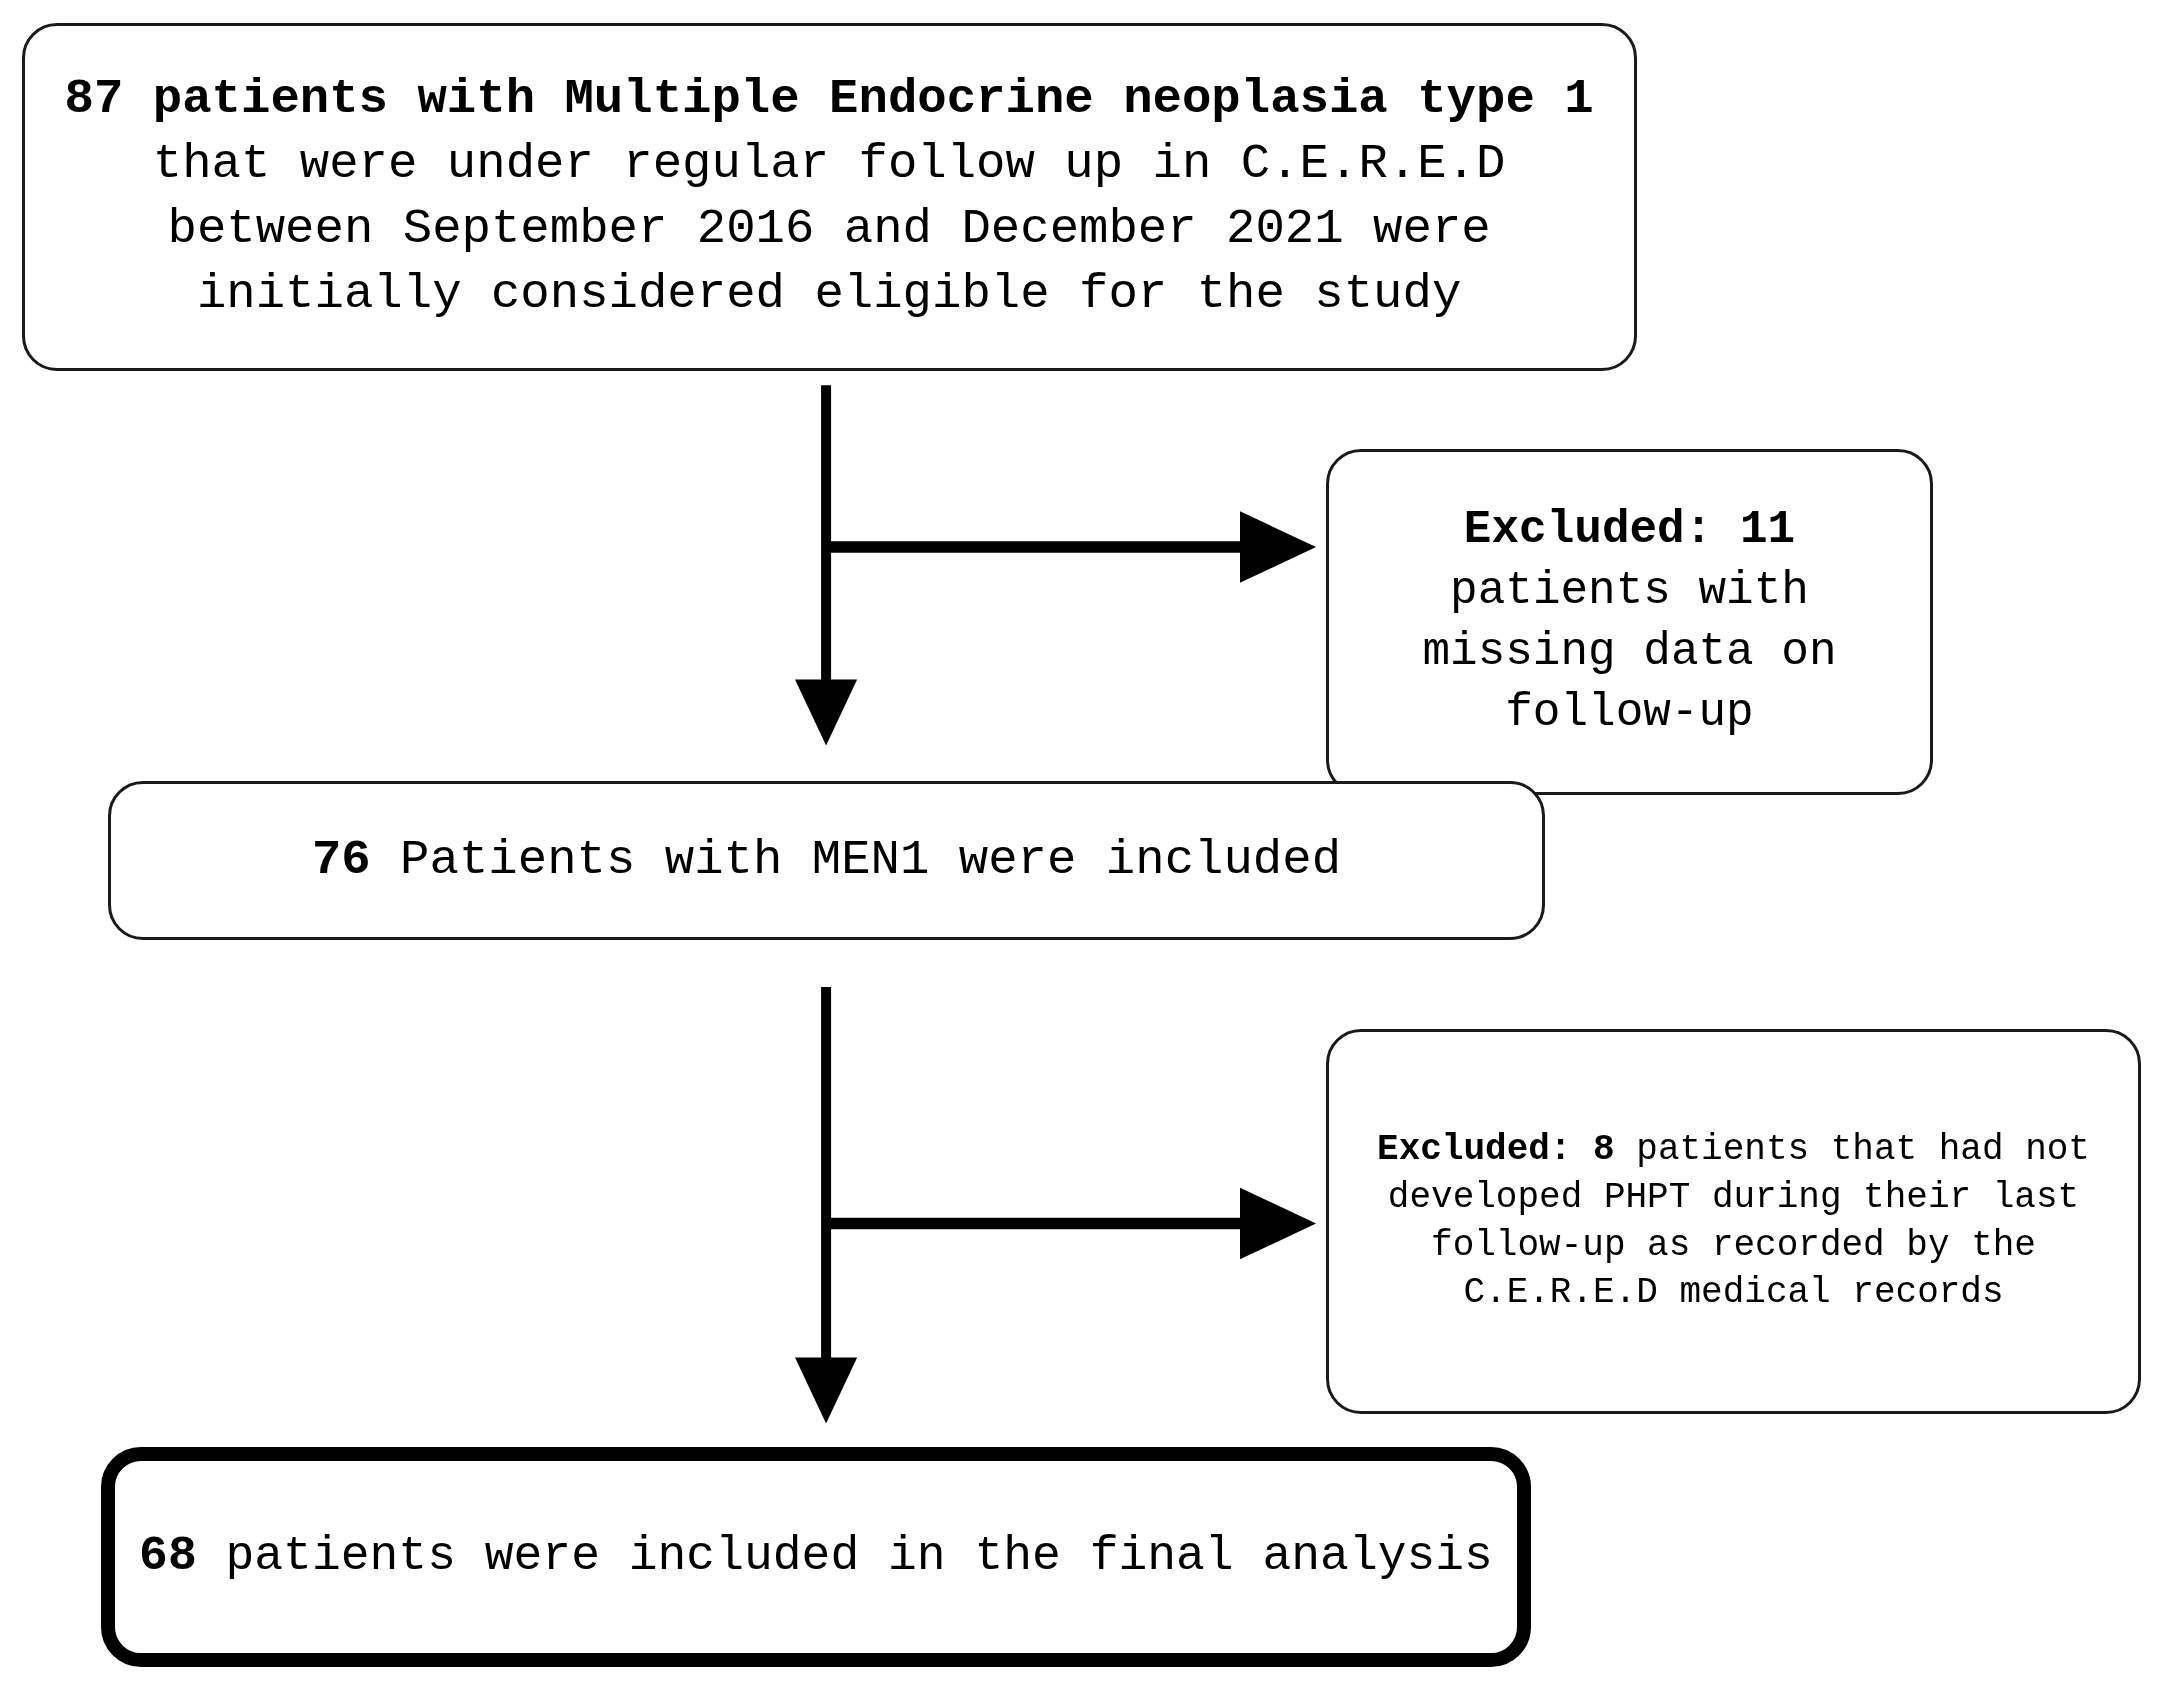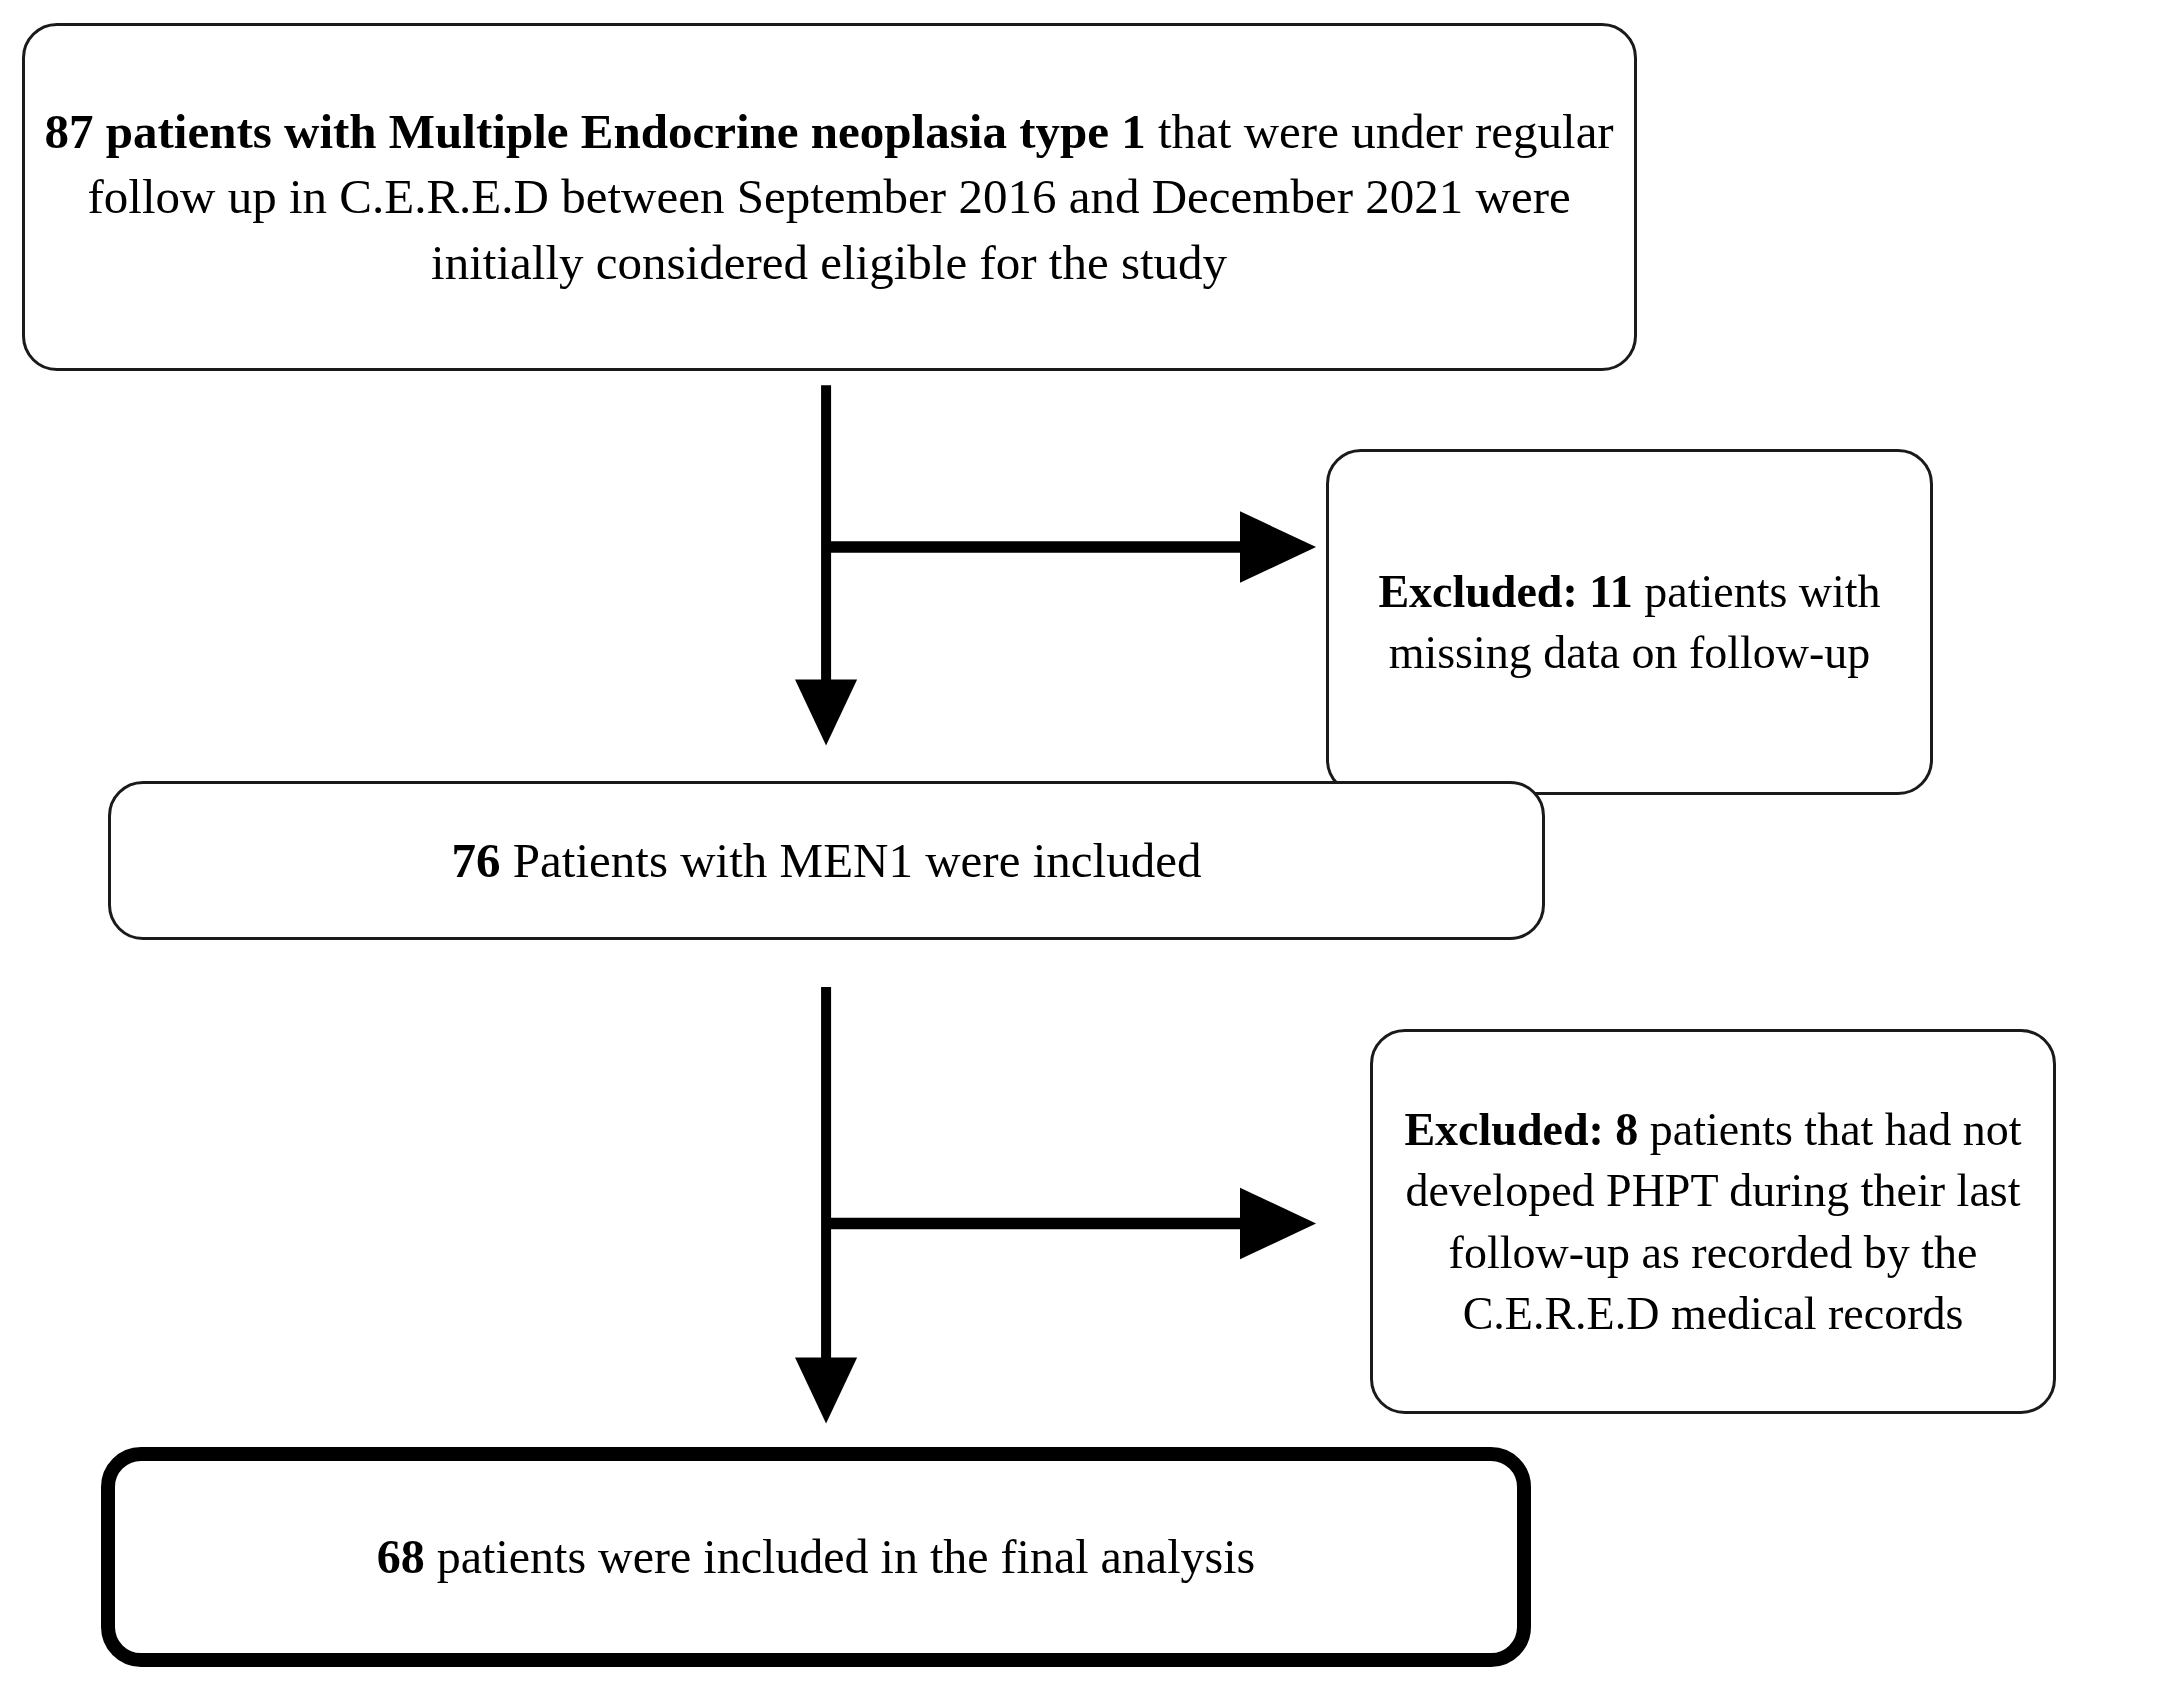--- a/index.html
+++ b/index.html
@@ -5,21 +5,21 @@
   html, body {
     margin: 0;
     padding: 0;
     background: #ffffff;
   }
   #flowchart {
     position: relative;
     width: 2183px;
     height: 1685px;
     background: #ffffff;
-    font-family: Liberation Serif, serif;
+    font-family: Liberation Mono, monospace;
     color: #000000;
     overflow: hidden;
   }
   .node {
     position: absolute;
     box-sizing: border-box;
     background: #ffffff;
     display: flex;
     align-items: center;
     justify-content: center;
@@ -49,23 +49,22 @@
   }
   #node-included {
     left: 108px; top: 781px; width: 1437px; height: 159px;
     font-size: 49px;
   }
   #node-excluded-1 {
     left: 1326px; top: 449px; width: 607px; height: 346px;
     font-size: 46px;
   }
   #node-excluded-2 {
-    left: 1326px; top: 1029px; width: 686px; height: 385px;
-    font-size: 46px;
-    margin-left: 44px;
+    left: 1326px; top: 1029px; width: 815px; height: 385px;
+    font-size: 36px;
   }
   #node-final {
     left: 101px; top: 1447px; width: 1430px; height: 220px;
     font-size: 48px;
   }
 
   
   .connector {
     position: absolute;
     left: 0; top: 0;

